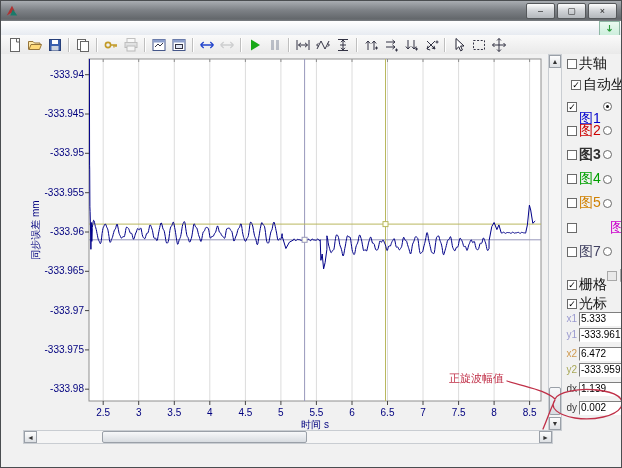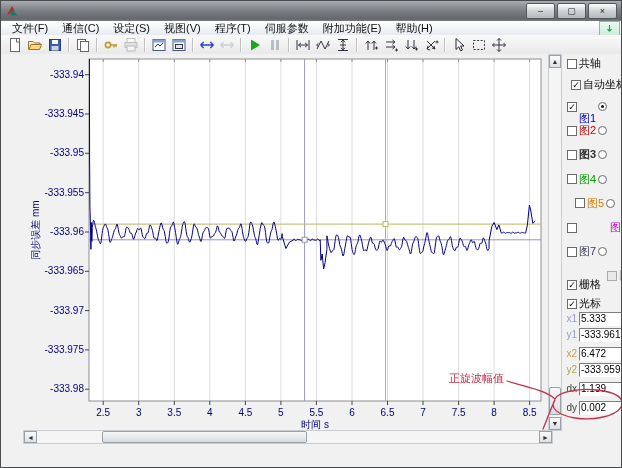--- a/index.html
+++ b/index.html
@@ -37,21 +37,21 @@
     font-size:7px;line-height:7px;color:#333;box-sizing:border-box;}
   .sthumb{position:absolute;background:linear-gradient(#f7f8fa,#d8dce1);border:1px solid #9aa0a8;border-radius:2px;box-sizing:border-box;}
   
   .panel{position:absolute;left:562px;top:0;width:60px;height:377px;font-size:11px;color:#111;}
   .prow{position:absolute;display:flex;align-items:center;gap:2px;height:13px;left:4px;}
   .cb{width:10px;height:10px;box-sizing:border-box;border:1px solid #6a6a6a;background:#fff;font-size:9px;line-height:8px;text-align:center;color:#000;flex:0 0 auto;}
   .cb.disabled{background:#e9e9e9;border-color:#a8a8a8;color:#999;}
   .rb{width:9px;height:9px;box-sizing:border-box;border:1px solid #6a6a6a;border-radius:50%;background:#fff;position:relative;flex:0 0 auto;}
   .rb.selected::after{content:"";position:absolute;inset:2px;background:#111;border-radius:50%;}
   .rb.disabled{border-color:#a8a8a8;background:#e9e9e9;}
-  .plabel{font-size:11px;white-space:nowrap;}
+  .plabel{font-size:14px;white-space:nowrap;}
   .ro{position:absolute;left:2px;display:flex;align-items:center;gap:2px;height:13px;}
   .ro-label{width:12px;text-align:right;font-size:10px;flex:0 0 auto;}
   .ro input{width:44px;height:12px;font-size:10px;font-family:"Liberation Sans",sans-serif;background:#fff;color:#000;
     border:1px solid;border-color:#7f7f7f #ffffff #ffffff #7f7f7f;padding:0 1px;box-sizing:content-box;}
   
   .statusbar{position:absolute;left:0;right:0;bottom:0;height:22px;background:#f2f2f2;border-top:1px solid #c8c8c8;
     display:flex;align-items:center;font-size:11px;color:#222;padding:0 6px;box-sizing:border-box;}
   .scells{margin-left:auto;display:flex;gap:3px;}
   .scell{width:22px;height:12px;border:1px solid;border-color:#9a9a9a #fff #fff #9a9a9a;}
   
@@ -70,30 +70,20 @@
         </svg>
     </span>
     <span class="winbtns">
       <span class="wbtn">–</span>
       <span class="wbtn">▢</span>
       <span class="wbtn">×</span>
     </span>
   </div>
 
   <div class="menubar">
-    <span id="menu-items" style="display:flex;">
-        <span class="menu-item">文件(F)</span>
-        <span class="menu-item">通信(C)</span>
-        <span class="menu-item">设定(S)</span>
-        <span class="menu-item">视图(V)</span>
-        <span class="menu-item">程序(T)</span>
-        <span class="menu-item">伺服参数</span>
-        <span class="menu-item">附加功能(E)</span>
-        <span class="menu-item">帮助(H)</span>
-      </span>
     <span class="menu-overflow">
       <svg viewBox="0 0 16 16" width="11" height="11">
           <path d="M8 3 V12 M8 12 l-3 -3.2 M8 12 l3 -3.2" stroke="#2a9a3a" stroke-width="1.6" fill="none"></path>
         </svg>
     </span>
   </div>
 
   <div class="toolbar" id="toolbar">
       <span class="tbtn">
         <svg viewBox="0 0 16 16">
@@ -362,21 +352,21 @@
         <div class="prow" style="top: 94.4px; left: 4px;">
           <span class="cb"></span>
           <span class="plabel" style="color: rgb(48, 48, 48); font-weight: bold;">图3</span>
           <span class="rb"></span>
         </div>
         <div class="prow" style="top: 118.6px; left: 4px;">
           <span class="cb"></span>
           <span class="plabel" style="color: rgb(0, 160, 0);">图4</span>
           <span class="rb"></span>
         </div>
-        <div class="prow" style="top: 142.8px; left: 12px;">
+        <div class="prow" style="top: 142.8px; left: 4px;">
           <span class="cb"></span>
           <span class="plabel" style="color: rgb(208, 128, 0);">图5</span>
           <span class="rb"></span>
         </div>
         <div class="prow" style="top: 167px; left: 4px; gap: 33px;">
           <span class="cb"></span>
           <span class="plabel" style="color: rgb(204, 0, 204);">图6</span>
           <span class="rb"></span>
         </div>
         <div class="prow" style="top: 191.2px; left: 4px;">

